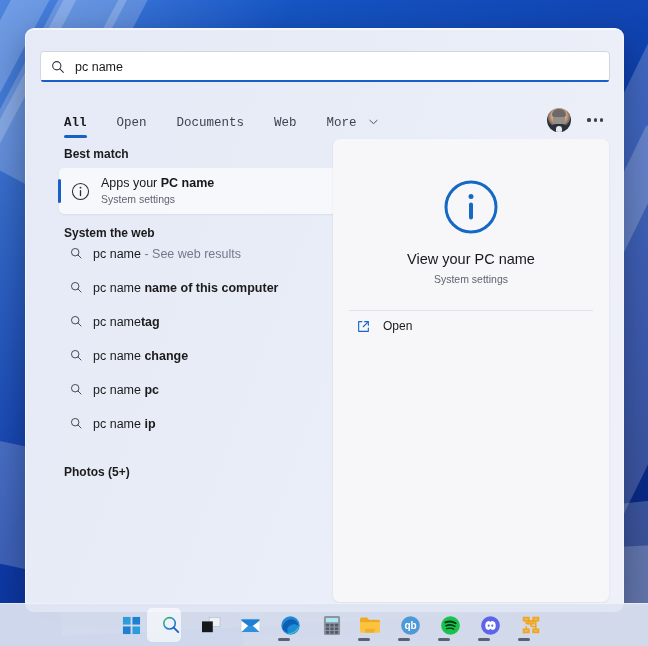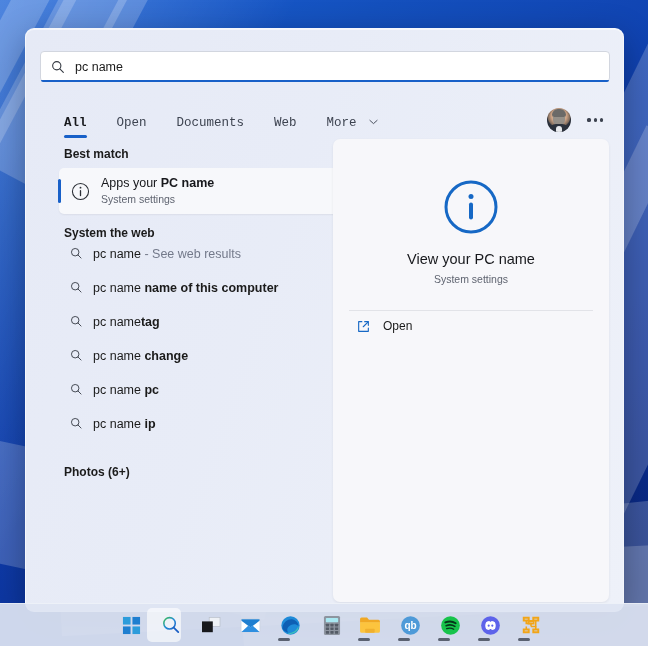--- a/index.html
+++ b/index.html
@@ -300,21 +300,21 @@
                 <line x1="9.8" y1="9.8" x2="13.6" y2="13.6" stroke="#3a3f49" stroke-width="1.15" stroke-linecap="round"></line>
               </svg>
             </span>
             <span class="web-label"><span>pc name </span><b>ip</b></span>
             <span class="chevron"><svg width="7" height="11" viewBox="0 0 8 12" fill="none">
                 <path d="M1.6 1 L6 6 L1.6 11" stroke="#8b90a0" stroke-width="1.15" fill="none" stroke-linecap="round" stroke-linejoin="round"></path>
               </svg></span>
           </div>
         </div>
 
-      <div class="section-head" id="sec-photos">Photos (6+)</div>
+      <div class="section-head" id="sec-photos">Photos (5+)</div>
     </div>
 
     <div class="preview">
       <div class="pv-icon">
         <svg width="60" height="60" viewBox="0 0 60 60" fill="none">
           <circle cx="30" cy="30" r="25" stroke="#1668c5" stroke-width="3"></circle>
           <circle cx="30" cy="19.5" r="2.5" fill="#1668c5"></circle>
           <rect x="28" y="25.5" width="4" height="17" rx="2" fill="#1668c5"></rect>
         </svg>
       </div>

